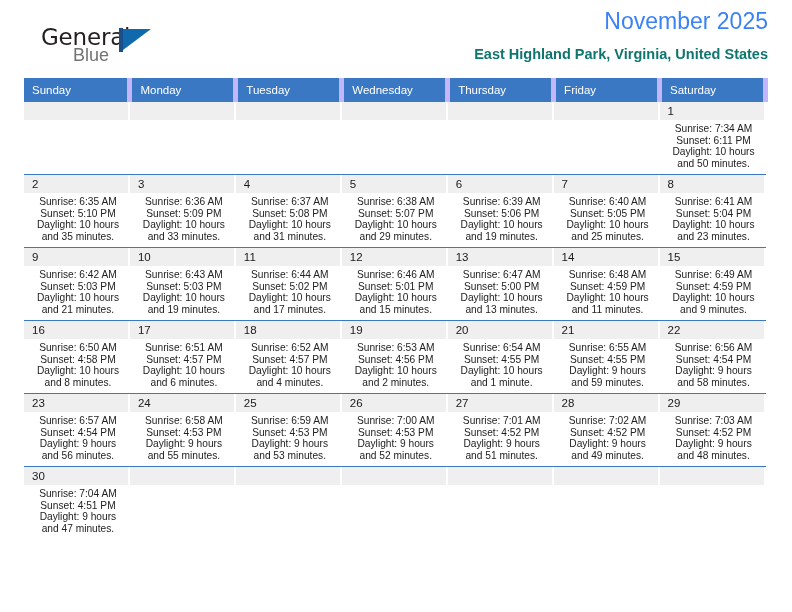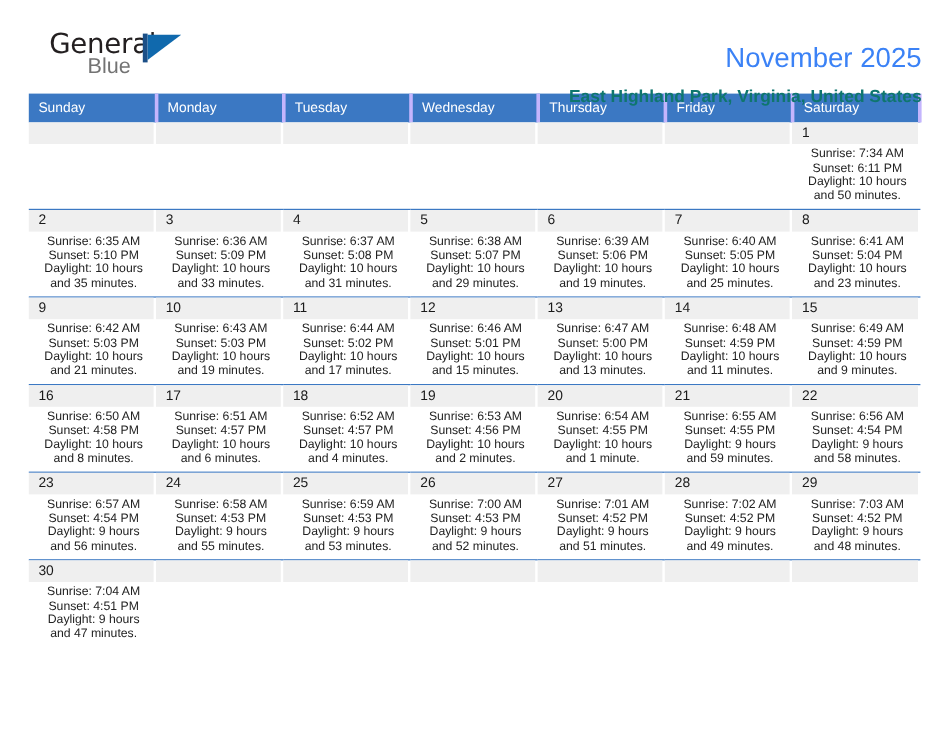--- a/index.html
+++ b/index.html
@@ -19,21 +19,21 @@
     width: 792px;
     height: 612px;
     box-sizing: border-box;
     padding: 0 24px;
   }
 
   
   .top {
     position: relative;
     height: 78px;
-    padding-top: 32px;
+    padding-top: 5px;
     box-sizing: border-box;
   }
   .logo {
     position: absolute;
     left: 17px;
     top: 26px;
     width: 130px;
     height: 52px;
     line-height: 1;
     user-select: none;
@@ -104,21 +104,21 @@
     border-collapse: collapse;
     table-layout: fixed;
   }
   .calendar th {
     background: #3b78c3;
     color: #ffffff;
     font-size: 11.5px;
     font-weight: normal;
     text-align: left;
     padding: 6px 0 6px 8px;
-    border-right: 3px solid #c4b5fd;
+    border-right: 5px solid #c4b5fd;
     font-family: "Liberation Sans", sans-serif;
   }
   .weekrow > td {
     vertical-align: top;
     padding: 0;
     border-top: 1px solid #3b78c3;
     height: 72px;
   }
   .weekrow:first-of-type > td {
     border-top: none;

